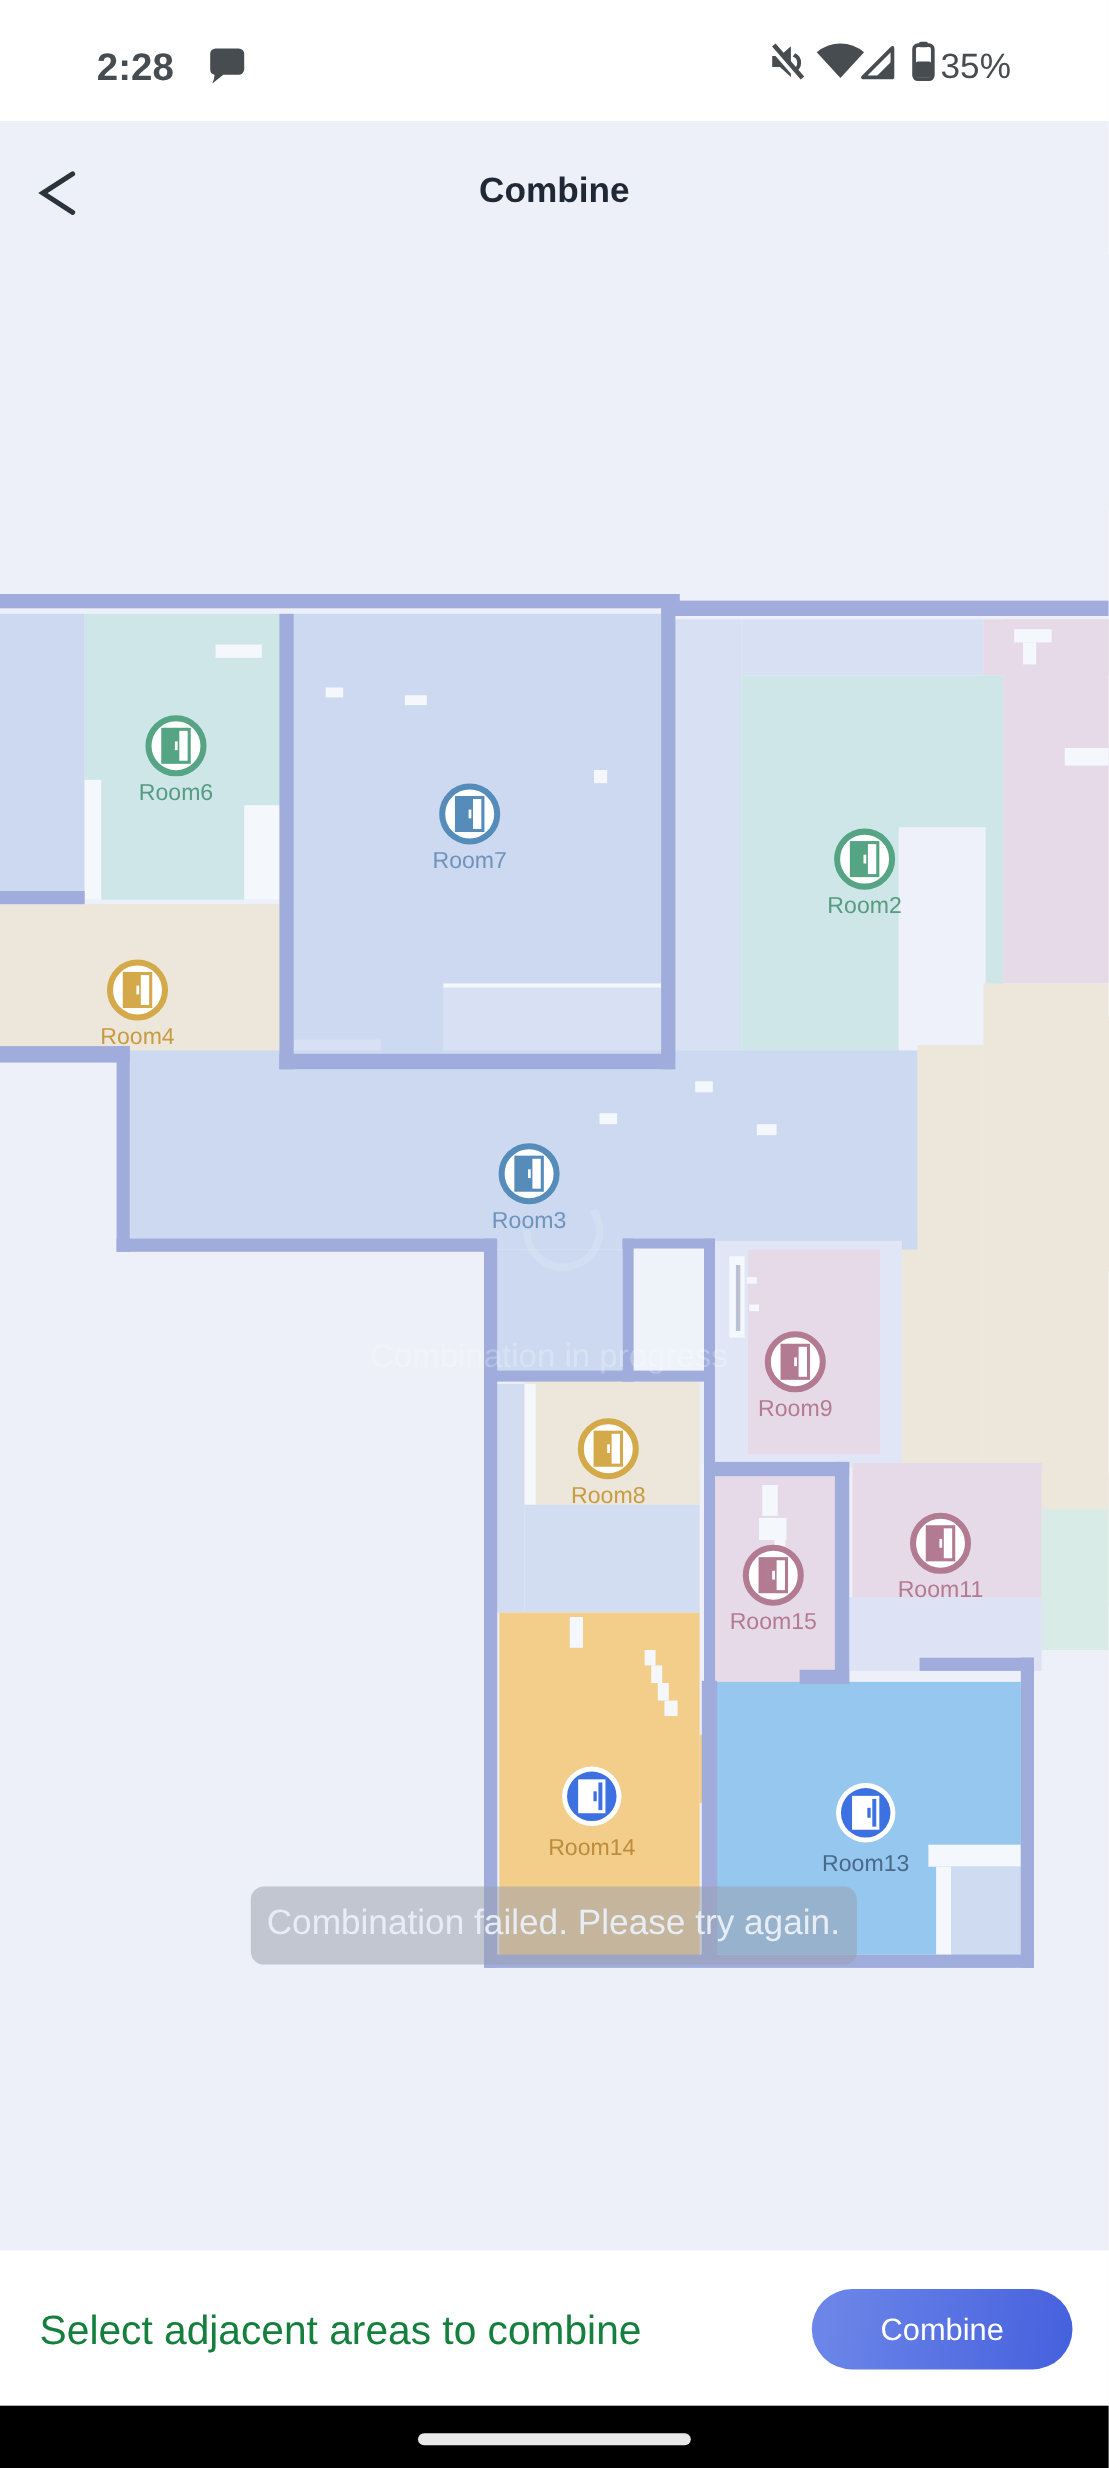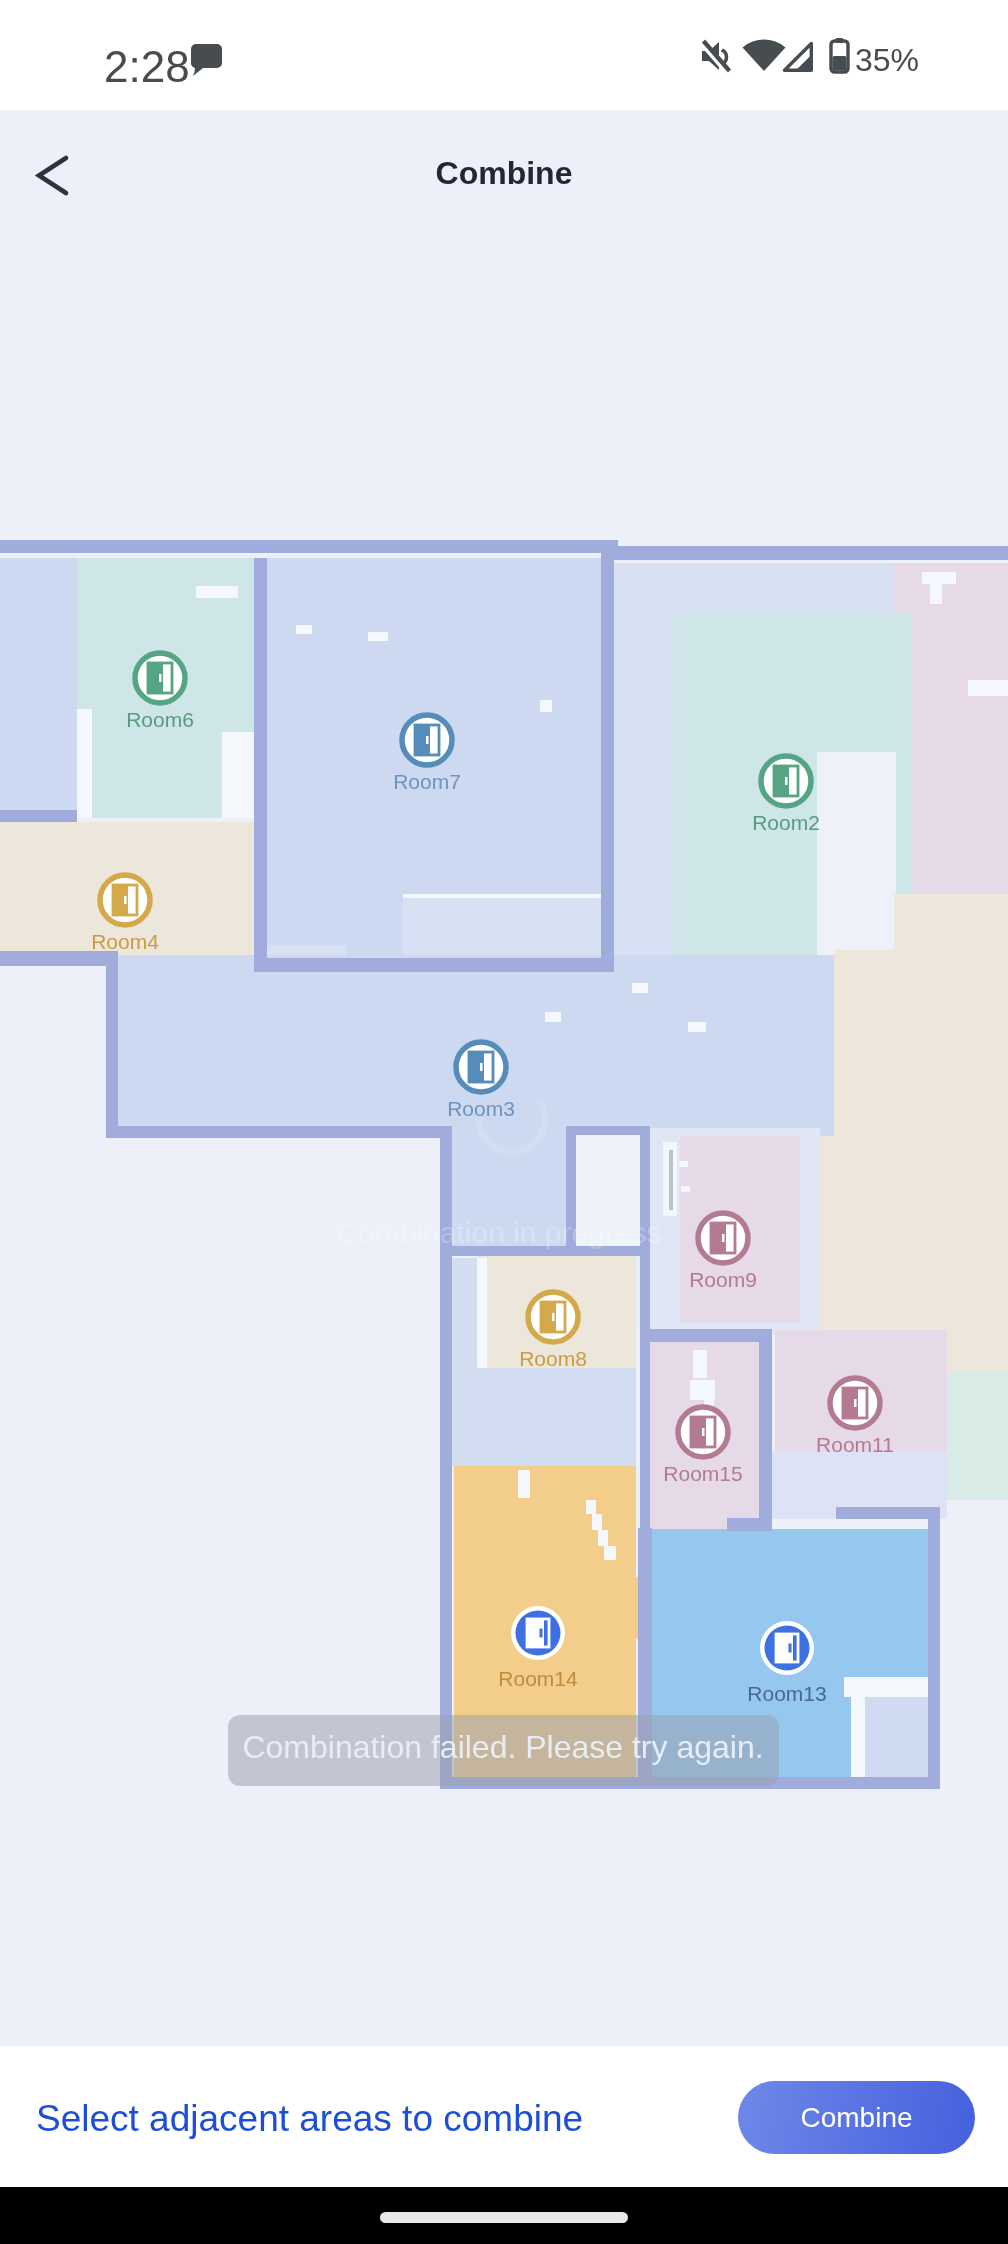--- a/index.html
+++ b/index.html
@@ -4,21 +4,21 @@
 <style>
   html,body{margin:0;padding:0;}
   body{width:1008px;height:2244px;position:relative;font-family:"Liberation Sans",sans-serif;background:#ffffff;overflow:hidden;}
   .abs{position:absolute;}
 </style>
 </head>
 <body>
 
 <div class="abs" style="left:0;top:0;width:1008px;height:110px;background:#ffffff;"></div>
 
-<div class="abs" style="left:104px;top:42px;font-size:44px;color:#474c50;">2:28</div>
+<div class="abs" style="left:88px;top:42px;font-size:35px;color:#474c50;font-weight:bold;">2:28</div>
 
 <svg class="abs" style="left:191px;top:42px;" width="32" height="34" viewBox="0 0 32 34">
   <path d="M5 2 h21 a5 5 0 0 1 5 5 v14 a5 5 0 0 1 -5 5 h-14 l-10 8 q2 -4 2 -8 a5 5 0 0 1 -4 -5 v-14 a5 5 0 0 1 5 -5 z" fill="#474c50"></path>
 </svg>
 
 <svg class="abs" style="left:694px;top:30px;" width="260" height="52" viewBox="0 0 260 52">
 
   <g fill="#474c50">
     <path d="M8 21 h7 l10 -9 v28 l-10 -9 h-7 z"></path>
     <path d="M29 18.5 a9.5 9.5 0 0 1 0 17 l-2.4 -2.7 a6 6 0 0 0 0 -11.4 z"></path>
@@ -264,19 +264,19 @@
 
   <use href="#icon2" x="787" y="1648"></use>
   <text x="787" y="1701" font-size="21" fill="#4a688c" text-anchor="middle" font-family="Liberation Sans,sans-serif">Room13</text>
 
   <rect x="228" y="1715" width="551" height="71" rx="12" fill="#9aa0ac" opacity="0.52"></rect>
   <text x="503" y="1758" font-size="32" fill="#e8edf5" text-anchor="middle" font-family="Liberation Sans,sans-serif">Combination failed. Please try again.</text>
 </svg>
 
 <div class="abs" style="left:0;top:2046px;width:1008px;height:141px;background:#ffffff;"></div>
 
-<div class="abs" style="left:36px;top:2098px;font-size:37px;color:#1d4ed8;">Select adjacent areas to combine</div>
+<div class="abs" style="left:36px;top:2098px;font-size:37px;color:#15803d;">Select adjacent areas to combine</div>
 
 <div class="abs" style="left:738px;top:2081px;width:237px;height:73px;border-radius:37px;background:linear-gradient(100deg,#6e88e9,#4560dd);color:#ffffff;font-size:28px;text-align:center;line-height:73px;">Combine</div>
 
 <div class="abs" style="left:0;top:2187px;width:1008px;height:57px;background:#000000;"></div>
 
 <div class="abs" style="left:380px;top:2212px;width:248px;height:11px;border-radius:6px;background:#e9e9e9;"></div>
 
 </body></html>

